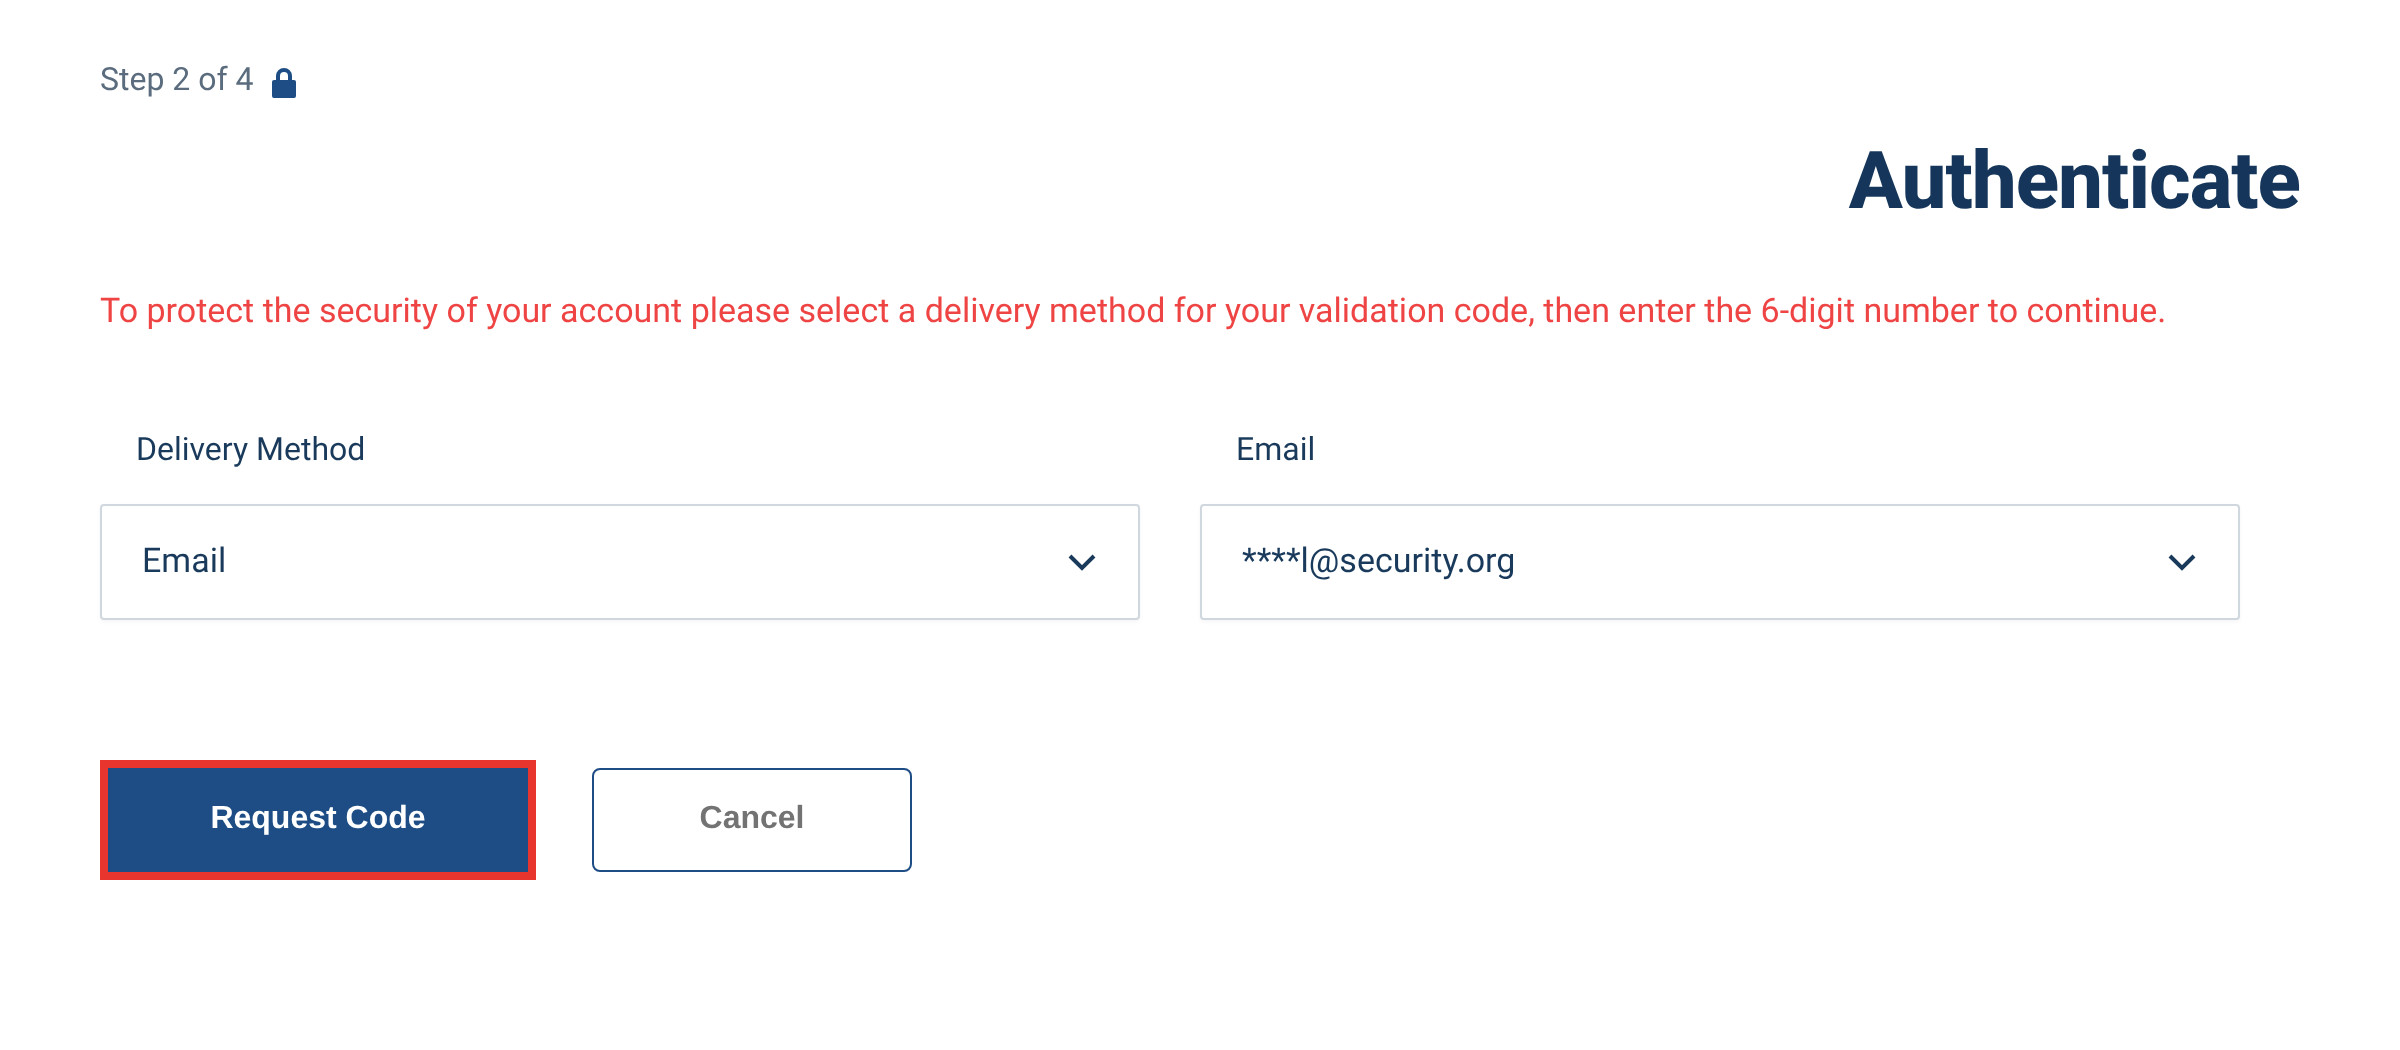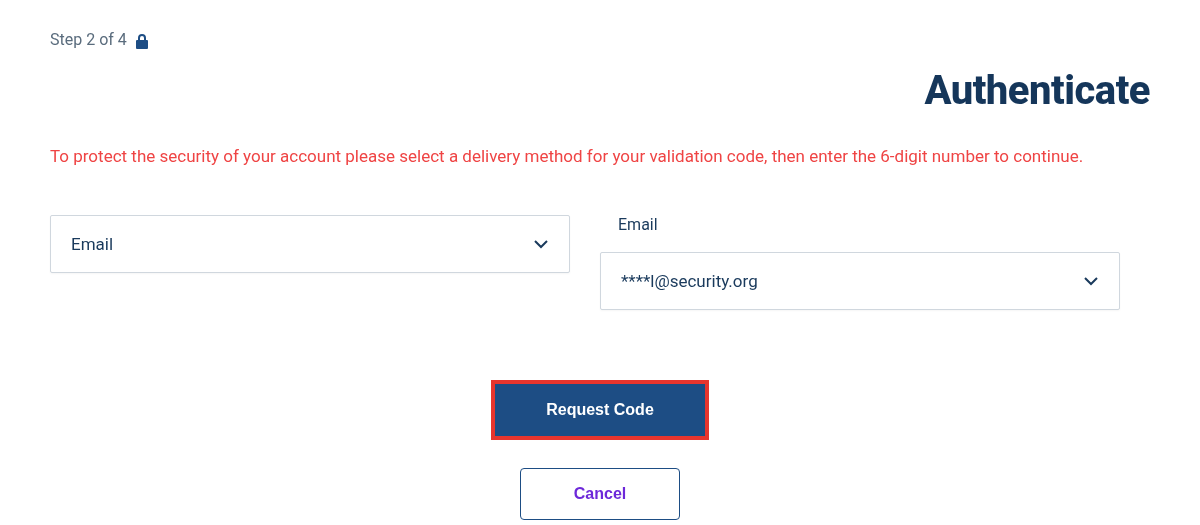--- a/index.html
+++ b/index.html
@@ -73,40 +73,39 @@
       font-size: 17px;
       color: #1a3a5c;
     }
     .chevron-down {
       display: inline-flex;
     }
     .button-row {
       display: flex;
       gap: 28px;
       align-items: center;
-      flex-direction: column;
     }
     .btn-primary-wrapper {
       border: 4px solid #e8352d;
       display: inline-block;
     }
     .btn-primary {
       background: #1d4d84;
       color: #ffffff;
       border: none;
       padding: 17px 40px;
       font-size: 16px;
       font-weight: 700;
       cursor: pointer;
       min-width: 210px;
       text-align: center;
     }
     .btn-secondary {
       background: #ffffff;
-      color: #6d28d9;
+      color: #737373;
       border: 1px solid #1d4d84;
       border-radius: 4px;
       padding: 16px 40px;
       font-size: 16px;
       font-weight: 600;
       cursor: pointer;
       min-width: 160px;
       text-align: center;
     }
   </style>
@@ -121,20 +120,21 @@
     </svg>
   </span>
 </div>
 
 <h1 class="page-title">Authenticate</h1>
 
 <p class="instructions">To protect the security of your account please select a delivery method for your validation code, then enter the 6-digit number to continue.</p>
 
 <div class="form-row">
   <div class="form-group">
+    <label class="field-label">Delivery Method</label>
     <div class="select-wrapper">
       <span class="select-value">Email</span>
       <span class="chevron-down">
         <svg width="16" height="10" viewBox="0 0 16 10" fill="none" stroke="#1a3a5c" stroke-width="2">
           <path d="M2 2l6 6 6-6"></path>
         </svg>
       </span>
     </div>
   </div>
 

